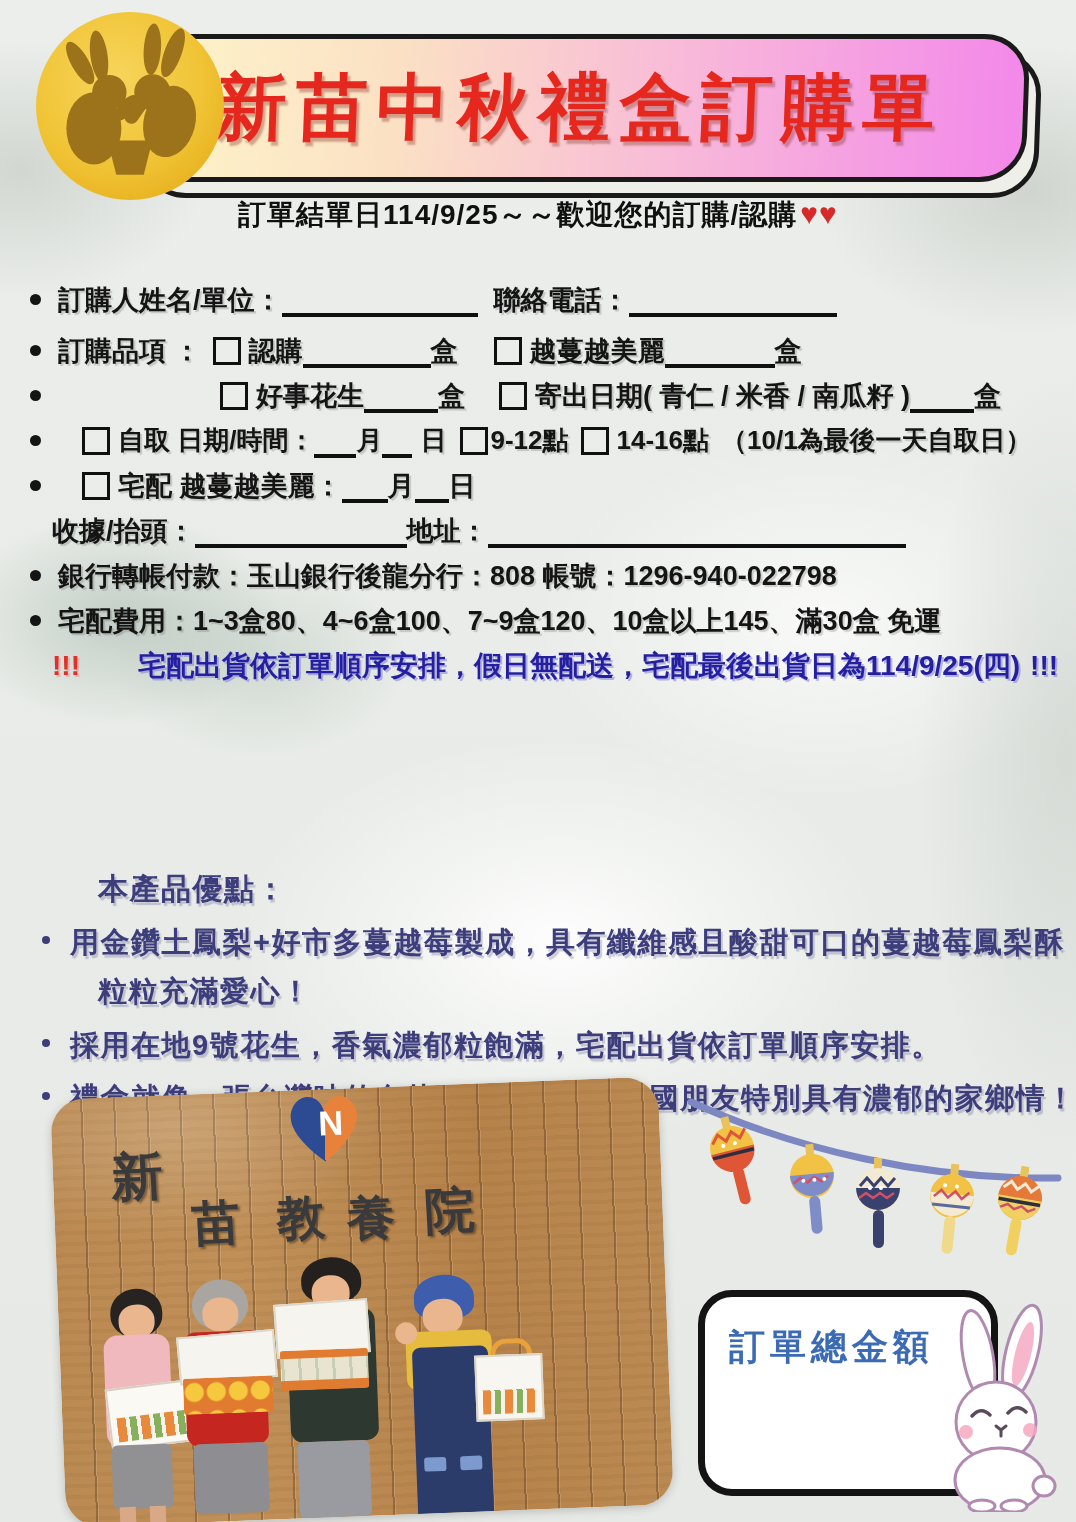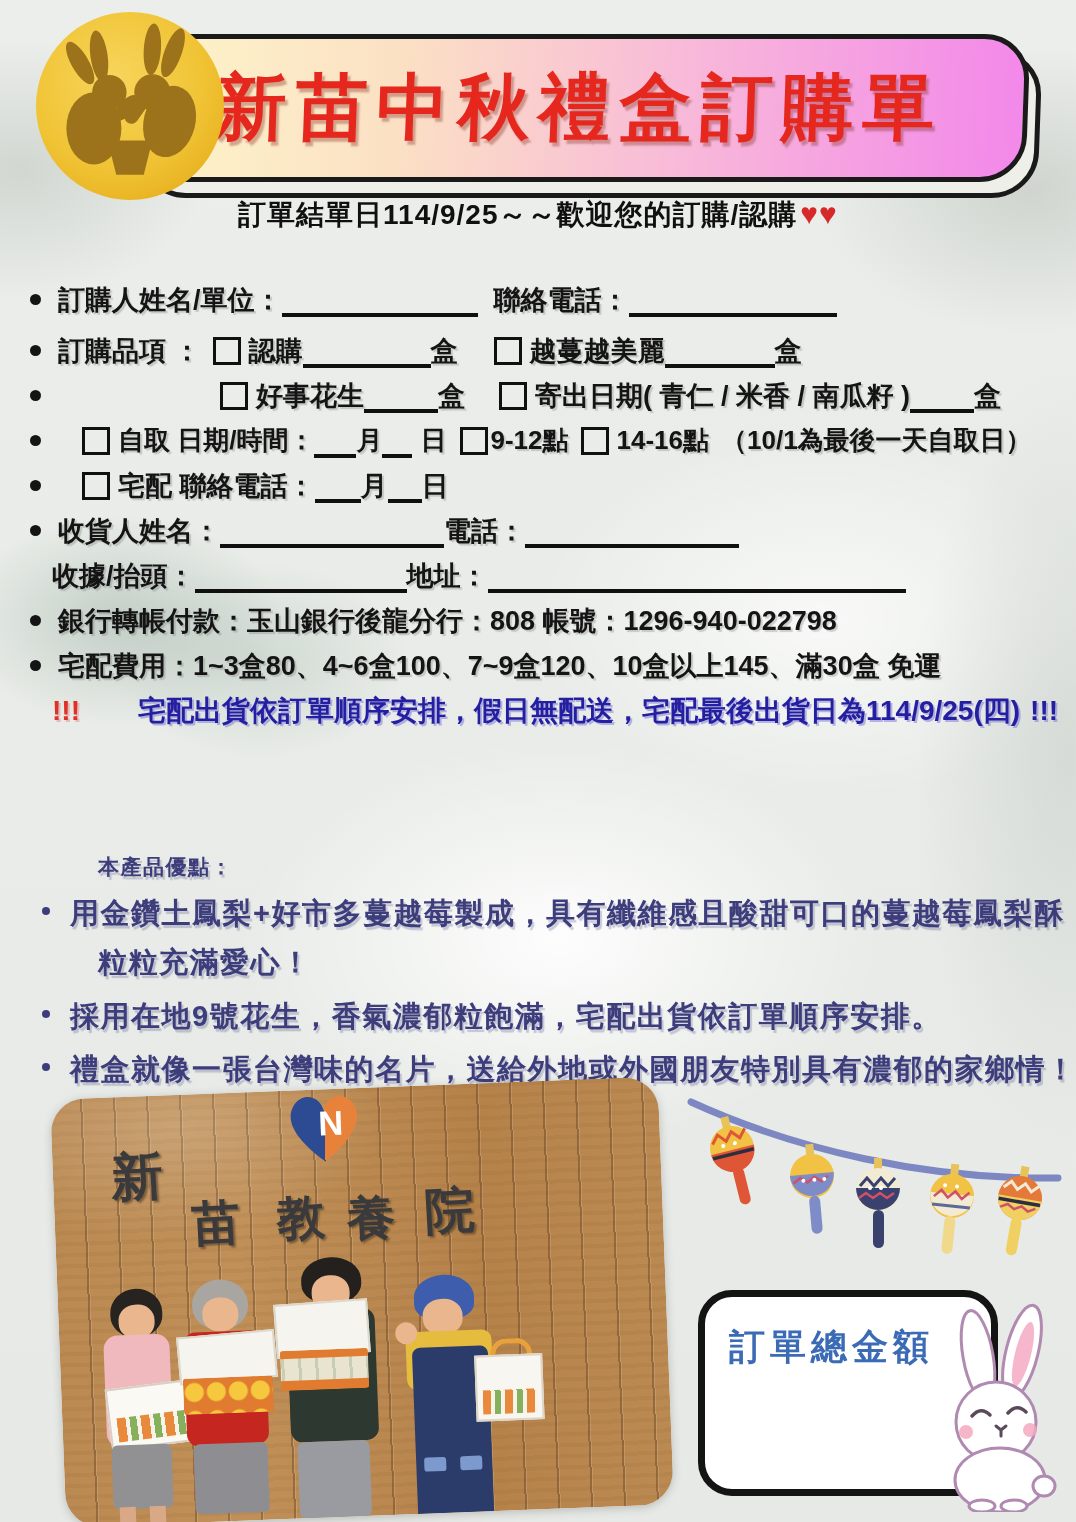--- a/index.html
+++ b/index.html
@@ -48,21 +48,21 @@
   .w110{width:110px;} .w128{width:128px;} .w150{width:150px;} .w196{width:196px;} .w208{width:208px;}
   .w212{width:212px;} .w214{width:214px;} .w224{width:224px;} .w418{width:418px;} .w12{width:12px;} .w26{width:26px;}
   .warn{font-size:28px;}
   .warn .wt{color:#241fa0;text-shadow:2px 2px 0 rgba(130,125,215,.55);margin-left:48px;}
   .warn .wr{color:#e03028;margin-right:10px;text-shadow:2px 2px 0 rgba(225,140,140,.5);}
   .warn .wb{color:#241fa0;margin-left:10px;text-shadow:2px 2px 0 rgba(130,125,215,.55);}
 
   
   .hl{position:absolute;left:32px;top:853px;width:1030px;color:#3d3d7c;font-weight:700;font-size:29px;
     letter-spacing:1.5px;text-shadow:2px 3px 1px rgba(61,61,124,.25);z-index:1;}
-  .hl-title{margin:0 0 13px 66px;font-size:21px;}
+  .hl-title{margin:16px 0 13px 66px;font-size:30px;}
   .hl-row{display:flex;align-items:flex-start;margin-bottom:9px;white-space:nowrap;}
   .hl-bullet{width:8px;height:8px;border-radius:50%;background:#3d3d7c;margin:13px 20px 0 10px;flex:none;}
   .hl-indent{margin:0 0 14px 66px;}
   .hl-row.mb14{margin-bottom:13px;}
 
   
   .photo{position:absolute;left:58px;top:1088px;width:608px;height:428px;border-radius:34px;overflow:hidden;
     transform:rotate(-2.2deg);z-index:1;box-shadow:0 2px 8px rgba(60,60,60,.25);
     background-image:
       radial-gradient(300px 160px at 20% 8%, rgba(255,255,255,.18), transparent 70%),
@@ -171,34 +171,27 @@
       <span class="cbx"></span>
       <span>14-16點</span>
       <span class="sp w12"></span>
       <span>（10/1為最後一天自取日）</span>
     </div>
 
     <div class="row">
       <span class="bullet"></span>
       <span class="sp w12"></span>
       <span class="cbx"></span>
-      <span>宅配 聯絡電話：</span>
+      <span>宅配 越蔓越美麗：</span>
       <span class="blank w46"></span>
       <span>月</span>
       <span class="blank w34"></span>
       <span>日</span>
     </div>
 
-    <div class="row">
-      <span class="bullet"></span>
-      <span>收貨人姓名：</span>
-      <span class="blank w224"></span>
-      <span>電話：</span>
-      <span class="blank w214"></span>
-    </div>
 
     <div class="row">
       <span class="sp w26"></span>
       <span>收據/抬頭：</span>
       <span class="blank w212"></span>
       <span>地址：</span>
       <span class="blank w418"></span>
     </div>
 
     <div class="row">

